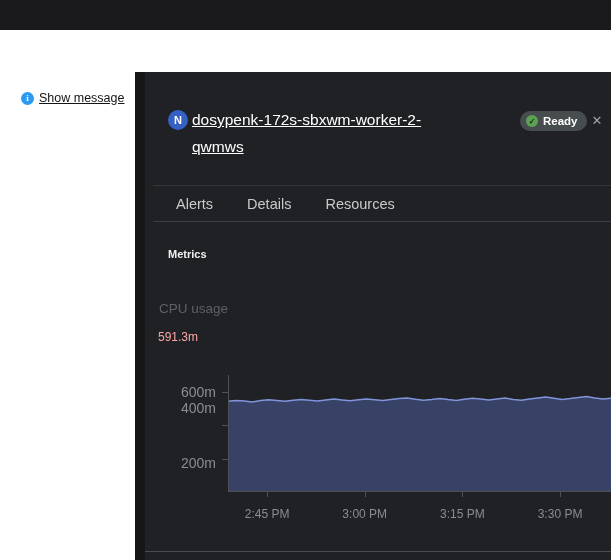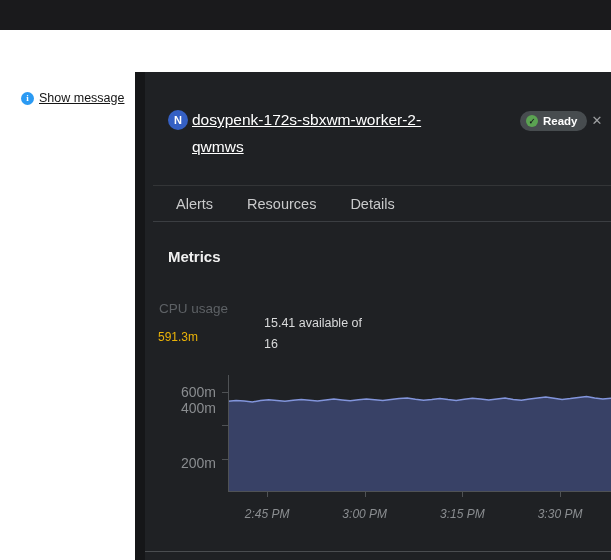--- a/index.html
+++ b/index.html
@@ -40,35 +40,35 @@
   .tabs { position:absolute; left:8px; top:113px; width:466px; height:37px;
           border-top:1px solid rgba(255,255,255,0.09); border-bottom:1px solid #3b3e42;
           display:flex; align-items:center; padding-left:23px; gap:34px; }
   .tab { position:relative; height:100%; display:flex; align-items:center;
          font-size:14.5px; color:#c9cacb; cursor:pointer; }
   .tab.active { color:#3ea1f0; }
   .tab.active::after { content:""; position:absolute; left:-4px; right:-4px; bottom:-1px;
                        height:3px; background:#2b9af3; }
 
   .metrics-heading { position:absolute; left:23px; top:176px; color:#f0f0f0;
-                     font-size:15px; font-weight:bold; }
+                     font-size:11px; font-weight:bold; }
 
   .cpu-label { position:absolute; left:14px; top:229px; color:#5d6165; font-size:13.5px; }
-  .cpu-current { position:absolute; left:13px; top:258px; color:#eab308; font-size:12px; }
+  .cpu-current { position:absolute; left:13px; top:258px; color:#fca5a5; font-size:12px; }
   .cpu-available { position:absolute; left:119px; top:241px; width:112px; color:#d9dadb;
                    font-size:12.5px; line-height:21px; }
 
   .yticks { position:absolute; left:0; top:303px; width:83px; height:117px; }
   .ytick-label { position:absolute; right:12px; color:#8a8d90; font-size:14px; }
   .ytick-mark { position:absolute; right:0; width:6px; height:1px; background:#4f5255; }
 
   .plot { position:absolute; left:83px; top:303px; width:383px; height:117px; }
   .plot svg { display:block; width:383px; height:117px; }
 
-  .xticks { position:absolute; left:83px; top:420px; width:383px; height:36px;font-style:italic; }
+  .xticks { position:absolute; left:83px; top:420px; width:383px; height:36px; }
   .xtick-mark { position:absolute; top:0; width:1px; height:5px; background:#4f5255; }
   .xtick-label { position:absolute; top:15px; transform:translateX(-50%); color:#8a8d90; font-size:12px; }
 
   .bottom-divider { position:absolute; left:0; top:479px; width:466px; height:1px; background:#4a4d50; }
 </style>
 </head>
 <body>
 
 <div class="stage">
 
@@ -91,29 +91,28 @@
 
     <div class="status-badge">
       <span class="check-icon">✓</span>
       <span class="txt">Ready</span>
     </div>
 
     <div class="close-btn">✕</div>
 
     <div class="tabs">
       <div class="tab">Alerts</div>
+      <div class="tab">Details</div>
       <div class="tab">Resources</div>
-      <div class="tab">Details</div>
     </div>
 
     <div class="metrics-heading">Metrics</div>
 
     <div class="cpu-label">CPU usage</div>
     <div class="cpu-current">591.3m</div>
-    <div class="cpu-available">15.41 available of 16</div>
 
     <div class="yticks">
         <div class="ytick-label" style="top: 8.71429px;">600m</div>
         <div class="ytick-mark" style="top: 16.7143px;"></div>
         <div class="ytick-label" style="top: 25px;">400m</div>
         <div class="ytick-mark" style="top: 50.1429px;"></div>
         <div class="ytick-label" style="top: 80px;">200m</div>
         <div class="ytick-mark" style="top: 83.5714px;"></div>
       </div>
 

